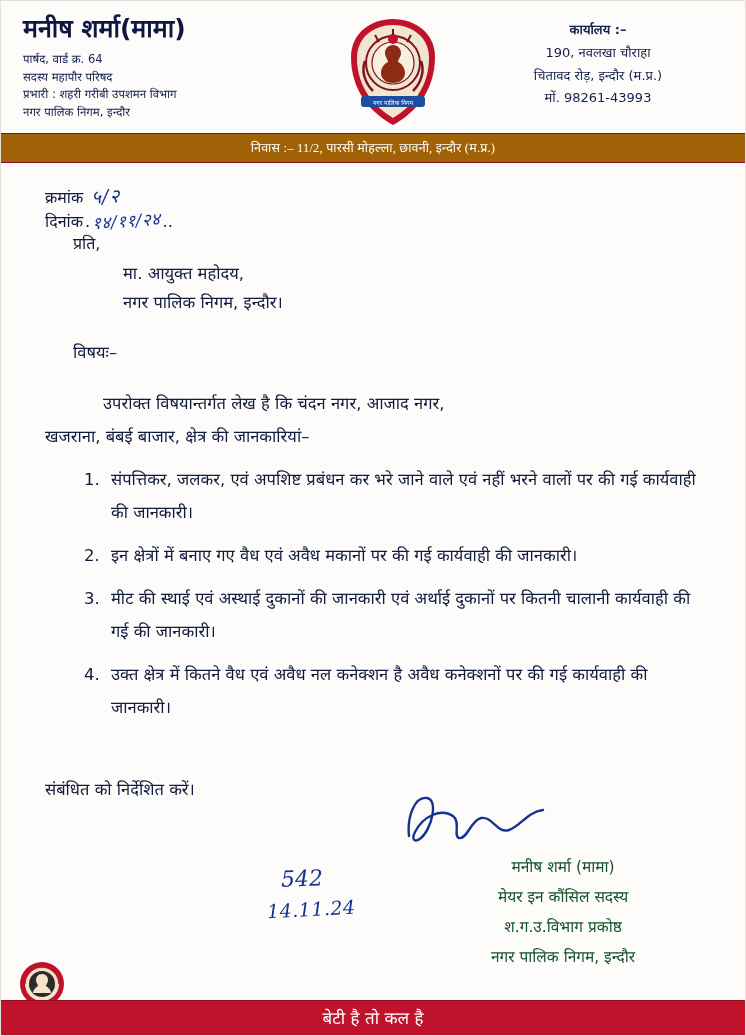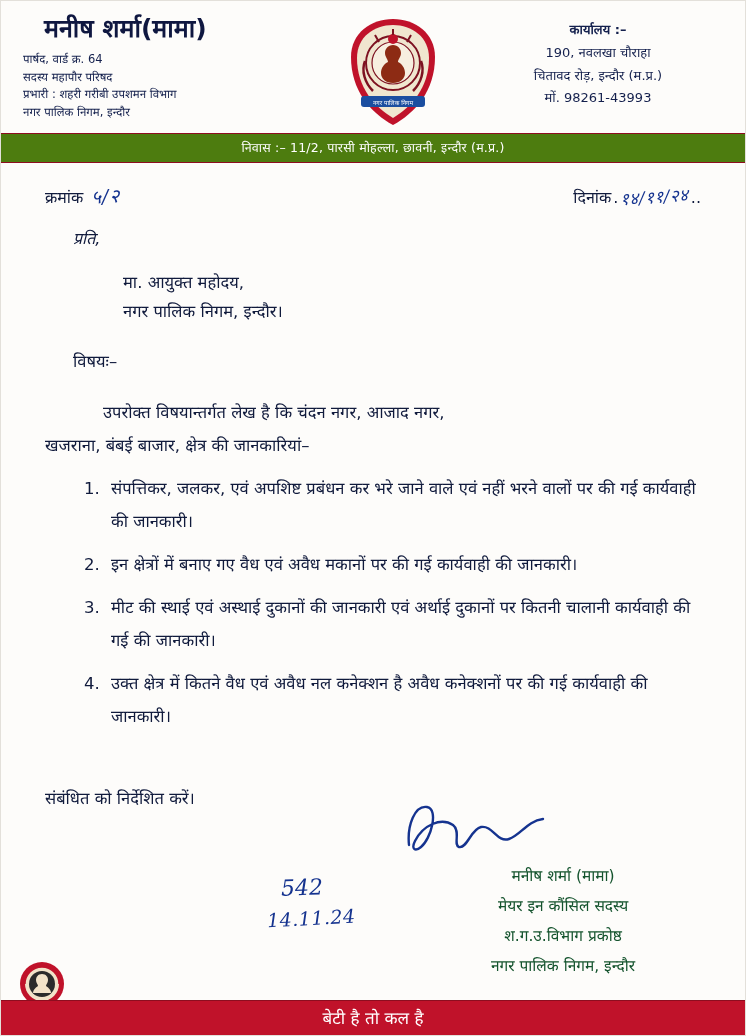--- a/index.html
+++ b/index.html
@@ -36,21 +36,20 @@
     width: 290px;
   }
   .lh-name {
     font-family: "DejaVu Sans", sans-serif;
     font-size: 25px;
     font-weight: bold;
     color: #0f1740;
     letter-spacing: 0px;
     line-height: 1.15;
     white-space: nowrap;
-    margin-left: 21px;
   }
   .lh-sub {
     margin-top: 7px;
     font-size: 11.5px;
     line-height: 1.55;
     color: #14204d;
   }
   .lh-center {
     width: 120px;
     display: flex;
@@ -68,43 +67,43 @@
     text-align: center;
     font-size: 13px;
     line-height: 1.75;
     color: #14204d;
     padding-top: 4px;
   }
   .lh-right .lh-r1 { font-weight: bold; }
   .lh-right div { white-space: nowrap; }
 
   .red-bar {
-    background: #4d7c0f;
+    background: #a16207;
     color: #ffffff;
     text-align: center;
     font-size: 12.5px;
     padding: 5px 0 6px 0;
     letter-spacing: 0.2px;
     border-top: 1px solid #8d0d1f;
     border-bottom: 1px solid #8d0d1f;
+    font-family: Liberation Serif, serif;
   }
 
   
   .body {
     position: relative;
     padding: 20px 44px 0 44px;
     font-size: 15.5px;
     color: #101a3c;
   }
   .row-top {
     display: flex;
-    justify-content: space-between;
     align-items: baseline;
     font-size: 16px;
-    margin-bottom: 18px;
+    flex-direction: column;
   }
   .kramank {
     display: flex;
     align-items: baseline;
     gap: 8px;
   }
   .handwrite {
     font-family: "DejaVu Serif", serif;
     color: #15338f;
     font-size: 19px;
@@ -124,22 +123,21 @@
     font-size: 17px;
     font-style: italic;
     transform: rotate(-4deg);
     display: inline-block;
     letter-spacing: 0.5px;
   }
 
   .prati {
     margin-left: 28px;
     font-size: 16px;
-    margin-bottom: 20px;
-    font-style: italic;
+    margin-bottom: 6px;
   }
   .addr {
     margin-left: 78px;
     font-size: 16.5px;
     line-height: 1.75;
     margin-bottom: 22px;
   }
   .subject {
     margin-left: 28px;
     display: flex;

